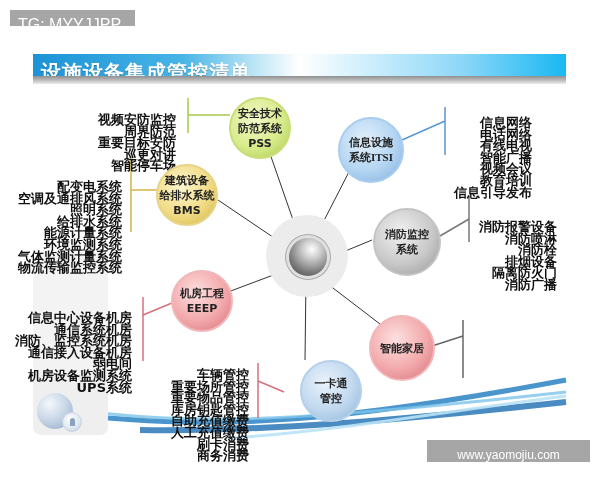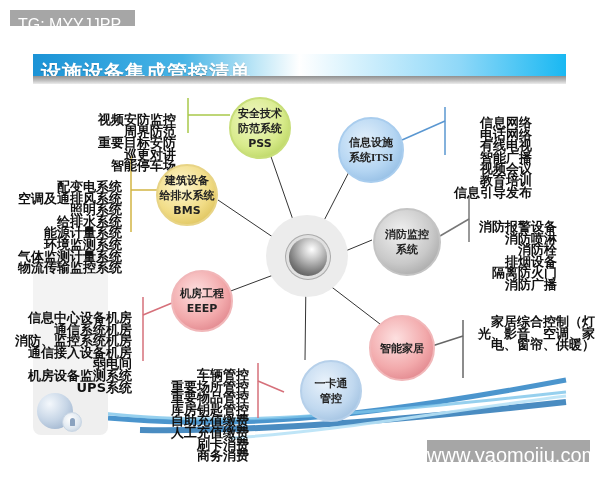--- a/index.html
+++ b/index.html
@@ -10,21 +10,21 @@
     .title-bar { position: absolute; left: 0; top: 16px; width: 533px; height: 22px;
       background: linear-gradient(90deg, #1b93d6 0%, #47b4e6 28%, #bfe7f7 42%, #ffffff 50%, #d8f2fd 60%, #8fd8f8 80%, #19b8f2 100%); font-family: Liberation Mono, monospace; }
     .title-text { position: absolute; left: 8px; top: 5px; font-size: 20px; font-weight: bold; color: #ffffff; letter-spacing: 1px;
       text-shadow: 0 1px 1px rgba(0,0,0,0.25); }
     .title-shadow { position: absolute; left: 0; top: 38px; width: 533px; height: 8px;
       background: linear-gradient(180deg, #8f8f8f 0%, #b9b9b9 50%, #ececec 100%); }
 
     .watermark-tl { position: absolute; left: 10px; top: 10px; width: 125px; height: 16px; background: #a6a6a6; color: #ffffff;
       font-family: "Liberation Sans", sans-serif; font-size: 16px; line-height: 30px; padding-left: 8px; z-index: 5; }
     .watermark-br { position: absolute; left: 427px; top: 440px; width: 163px; height: 22px; background: #a6a6a6; color: #ffffff;
-      font-family: "Liberation Sans", sans-serif; font-size: 20px; line-height: 30px; text-align: center; z-index: 5; }
+      font-family: "Liberation Sans", sans-serif; font-size: 12px; line-height: 30px; text-align: center; z-index: 5; }
 
     svg.lines { position: absolute; left: 0; top: 0; width: 600px; height: 480px; z-index: 1; }
 
     .node { position: absolute; border-radius: 50%; display: flex; flex-direction: column; align-items: center; justify-content: center;
       text-align: center; font-weight: bold; color: #222; font-size: 11px; line-height: 15px; z-index: 3; }
     .node span { display: block; }
     .n-green { background: radial-gradient(circle at 40% 35%, #f2f8c8 0%, #d8eb8c 55%, #a9c94a 100%); border: 2px solid #c8de7a; }
     .n-blue { background: radial-gradient(circle at 40% 35%, #e3f0fb 0%, #b4d5f2 55%, #7eaedb 100%); border: 2px solid #a9cdee; }
     .n-yellow { background: radial-gradient(circle at 40% 35%, #fdf6cf 0%, #f1dc86 55%, #d2b443 100%); border: 2px solid #e8d486; }
     .n-gray { background: radial-gradient(circle at 40% 35%, #f1f1f1 0%, #c9c9c9 55%, #959595 100%); border: 2px solid #c4c4c4; }
@@ -173,21 +173,20 @@
   <div>通信接入设备机房</div>
   <div>弱电间</div>
   <div>机房设备监测系统</div>
   <div>UPS系统</div>
 </div>
 
 <div class="node n-pink" style="left:369px; top:315px; width:66px; height:66px;">
   <span>智能家居</span>
 </div>
 <div class="list left wrap" style="left:473px; top:287px;">
-  <div>家居综合控制（灯光、影音、空调、家电、窗帘、供暖）</div>
 </div>
 
 <div class="node n-lblue" style="left:300px; top:360px; width:62px; height:62px;">
   <span>一卡通</span>
   <span>管控</span>
 </div>
 <div class="list right" style="right:351px; top:340px;">
   <div>车辆管控</div>
   <div>重要场所管控</div>
   <div>重要物品管控</div>

